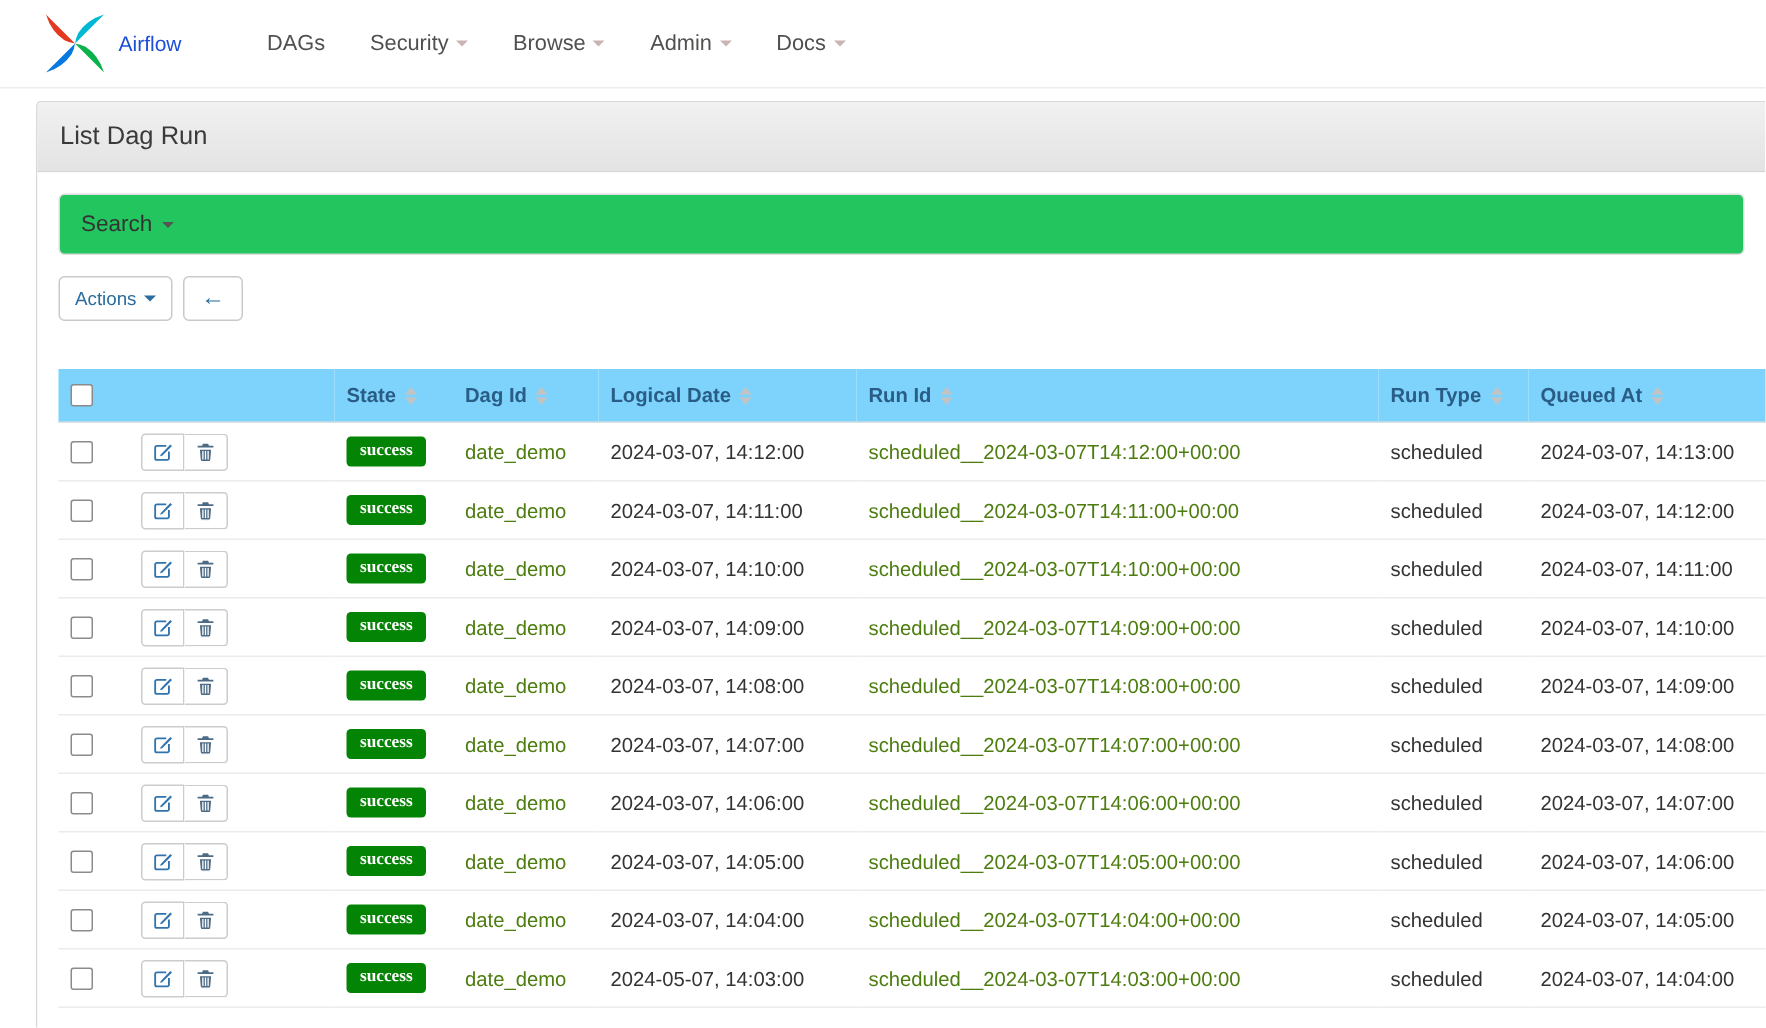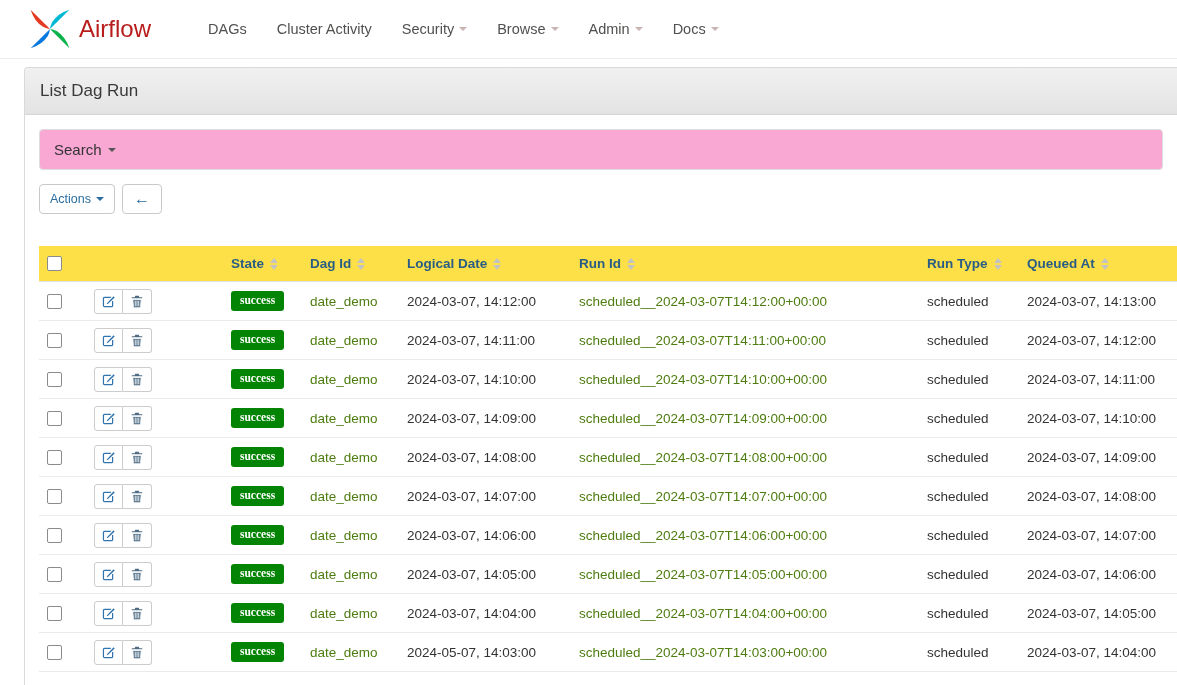--- a/index.html
+++ b/index.html
@@ -12,21 +12,21 @@
   }
 
   
   .navbar {
     height:59px; background:#fff;
     border-bottom:1px solid #ececec;
     display:flex; align-items:center;
     padding-left:28px;
   }
   .brand { display:flex; align-items:center; gap:7px; text-decoration:none; cursor:pointer; }
-  .brand-text { font-size:24px; color:#b91c1c;text-align:center; }
+  .brand-text { font-size:14px; color:#1d4ed8;text-align:center; }
   .nav { display:flex; margin-left:42px; }
   .nav-item {
     display:flex; align-items:center; gap:5px;
     padding:0 15px; font-size:14.5px; font-weight:normal;
     color:#51504f; cursor:pointer; text-decoration:none; height:59px;
   }
   .caret {
     width:0; height:0; display:inline-block;
     border-left:4px solid transparent; border-right:4px solid transparent;
     border-top:4px solid #c9b3b3;
@@ -41,40 +41,40 @@
   }
   .panel-heading {
     background:linear-gradient(#f1f1f1,#e3e3e3);
     border-bottom:1px solid #d5d5d5;
     border-radius:4px 0 0 0;
     padding:13px 15px; font-size:17px; color:#3a3a3a;
   }
   .panel-body { padding:14px; background:#fff; }
 
   .search-bar {
-    border:1px solid #ddd; background:#f9a8d4; border-radius:4px;
+    border:1px solid #ddd; background:#22c55e; border-radius:4px;
     padding:11px 14px; font-size:15px; color:#333;
     display:flex; align-items:center; gap:6px; cursor:pointer;
   }
 
   .toolbar { margin-top:14px; display:flex; gap:7px; }
   .btn {
     background:#fff; border:1px solid #c9c9c9; border-radius:4px;
     color:#2a6d9e; cursor:pointer; font-family:inherit;
   }
   .actions-btn { font-size:12.5px; padding:7px 10px; display:inline-flex; align-items:center; gap:5px; }
   .actions-btn .caret { border-top-color:#2a6d9e; }
   .back-btn { font-size:16px; padding:2px 11px; line-height:1.5; }
 
   
   table { border-collapse:collapse; table-layout:fixed; width:1140px; margin-top:32px; }
   col.c1{width:47px} col.c2{width:137px} col.c3{width:79px} col.c4{width:97px}
   col.c5{width:172px} col.c6{width:348px} col.c7{width:100px} col.c8{width:160px}
   thead th {
-    background:#fde047; text-align:left; padding:10px 8px;
+    background:#7dd3fc; text-align:left; padding:10px 8px;
     font-size:13.5px; color:#2a5d85; border-bottom:1px solid #e2e2e2;
     cursor:pointer;
   }
   .th-inner { display:flex; align-items:center; gap:6px; }
   .sort { display:inline-flex; flex-direction:column; gap:2px; }
   .tri { width:0; height:0; border-left:4px solid transparent; border-right:4px solid transparent; }
   .tri.up   { border-bottom:5px solid #c3c3c3; }
   .tri.down { border-top:5px solid #c3c3c3; }
 
   tbody td {
@@ -114,24 +114,20 @@
       <path id="logo-fin-blue" d="M50 50 L6 6 Q14 32 34 45 Q42 49 50 50 Z" transform="rotate(270 50 50)" fill="#0678E0"></path>
     </svg>
     <span class="brand-text">Airflow</span>
   </a>
   <nav class="nav" id="nav-list">
   <a class="nav-item">
     <span class="nav-label">DAGs</span>
 
   </a>
 
-  <a class="nav-item">
-    <span class="nav-label">Cluster Activity</span>
-
-  </a>
 
 
   <a class="nav-item">
     <span class="nav-label">Security</span>
     <span class="caret"></span>
   </a>
 
   <a class="nav-item">
     <span class="nav-label">Browse</span>
     <span class="caret"></span>

